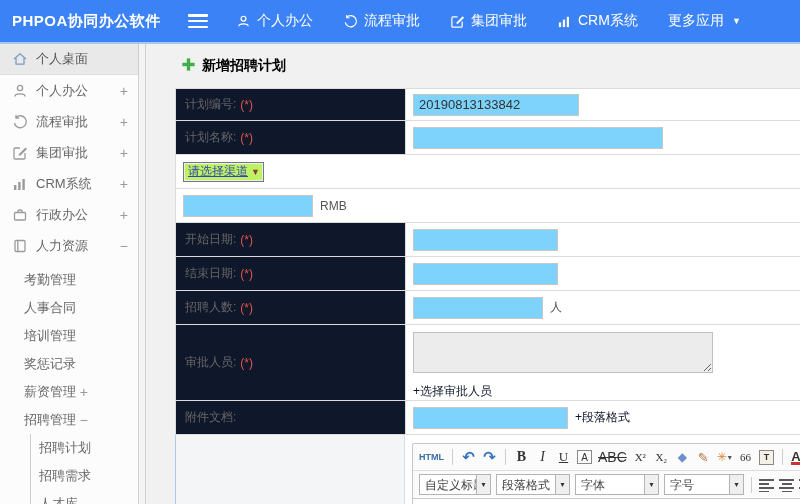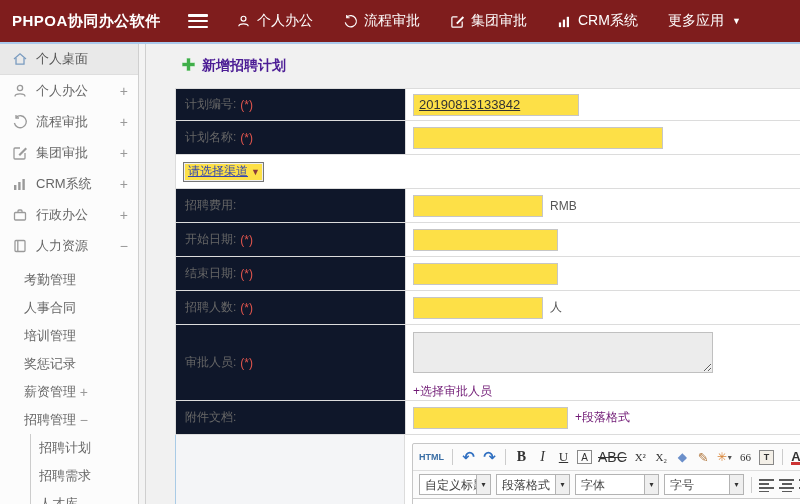--- a/index.html
+++ b/index.html
@@ -1,20 +1,20 @@
 <!DOCTYPE html>
 <html><head>
 <meta charset="utf-8">
 <style>
   * { margin:0; padding:0; box-sizing:border-box; }
   html,body { width:800px; height:504px; overflow:hidden;
     font-family:"Liberation Sans","DejaVu Sans",sans-serif; background:#f1f1f1; }
 
   
-  .topbar { height:44px; background:#7f1d1d; border-bottom:2px solid #a9c9ec;
+  .topbar { height:44px; background:#3b82f6; border-bottom:2px solid #a9c9ec;
     display:flex; align-items:center; color:#fff; }
   .logo { font-size:15px; font-weight:bold; padding-left:12px; width:188px; letter-spacing:.5px; }
   .burger { width:20px; height:14px; display:flex; flex-direction:column; justify-content:space-between; margin-right:28px; cursor:pointer; }
   .burger i { display:block; height:2.5px; background:#fff; border-radius:1px; }
   .nav { display:flex; align-items:center; gap:30px; font-size:14px; }
   .nav-item { display:flex; align-items:center; gap:6px; cursor:pointer; }
   .nav-item svg { display:block; }
   .nav-caret { font-size:9px; margin-left:2px; }
 
   
@@ -30,43 +30,43 @@
   .side-item.active .sicon { color:#7a9cc0; }
   .side-item .slabel { flex:1; white-space:nowrap; }
   .expander { color:#999; font-size:14px; width:12px; text-align:right; }
   .sub-list { margin-top:5px; }
   .sub-item { height:28px; display:flex; align-items:center; padding:0 10px 0 24px; cursor:pointer; }
   .subsub-list { margin-left:30px; border-left:1px solid #ccc; }
   .subsub-item { height:28px; display:flex; align-items:center; padding-left:8px; cursor:pointer; }
 
   
   .page-title { display:flex; align-items:center; gap:7px; margin:13px 0 13px 36px; }
-  .page-title .ttl { font-size:14px; font-weight:bold; color:#4c1d95; }
+  .page-title .ttl { font-size:14px; font-weight:bold; color:#000000; }
 
   .form-table { margin-left:29px; border-top:1px solid #dcdcdc; border-left:1px solid #dcdcdc; font-size:12px; color:#666; }
   .frow { display:flex; border-bottom:1px solid #dcdcdc; }
   .cell-label { width:230px; background:#0f172a; border-right:1px solid #dcdcdc;
     display:flex; align-items:center; padding-left:9px; flex-shrink:0; }
   .cell-input { flex:1; background:#fff; display:flex; align-items:center; padding-left:7px; gap:7px; }
   .req { color:#e0554d; margin-left:4px; }
   .h32{height:32px;} .h34{height:34px;} .h76{height:76px;}
   .row-editor { min-height:70px; height:70px; border-bottom:none; }
   .row-editor .cell-label { background:#f4f5f7; border-left:1px solid #a9cbe6; margin-left:-1px; }
   .row-editor .cell-input { align-items:flex-start; padding-top:8px; }
 
-  input.txt { height:22px; border:1px solid #c6c6c6; background:#fde047; font-size:13px; color:#333; padding:0 5px;text-decoration:underline; }
+  input.txt { height:22px; border:1px solid #c6c6c6; background:#7dd3fc; font-size:13px; color:#333; padding:0 5px; }
   .w166{width:166px;} .w250{width:250px;} .w130{width:130px;} .w145{width:145px;} .w155{width:155px;}
   .unit { color:#555; font-size:12px; }
   .sel-box { display:inline-flex; align-items:center; border:1px solid #777; box-shadow:inset 0 0 0 1px #eee;
-    height:20px; padding:0 3px 0 4px; background:#fde047; cursor:pointer; }
+    height:20px; padding:0 3px 0 4px; background:#bef264; cursor:pointer; }
   .sel-box .sel-text { color:#3346b0; font-size:12px; text-decoration:underline; }
   .sel-box .sel-caret { color:#8b3a3a; font-size:9px; margin-left:3px; }
   .ta-col { display:flex; flex-direction:column; align-items:flex-start; padding-top:7px; }
   textarea.approver { width:300px; height:62px; background:#ececec; border:1px solid #c0c0c0; resize:both; }
-  a.flink { color:#701a75; font-size:12px; text-decoration:none; cursor:pointer; }
+  a.flink { color:#0f172a; font-size:12px; text-decoration:none; cursor:pointer; }
   .link-under { margin-top:3px; }
 
   
   .ueditor { width:560px; border:1px solid #c6c6c6; border-radius:2px; background:#fbfbfb; }
   .tb-row { display:flex; align-items:center; gap:6px; padding:4px 6px; height:27px; border-bottom:1px solid #ddd; }
   .tb-row2 { display:flex; align-items:center; gap:5px; padding:4px 6px; height:28px; border-bottom:1px solid #ccc; }
   .tb-sep { width:1px; height:16px; background:#ccc; margin:0 2px; flex-shrink:0; }
   .tbtn { display:inline-flex; align-items:center; justify-content:center; min-width:15px; height:18px;
     font-size:12px; color:#333; cursor:pointer; flex-shrink:0; }
   .tb-html { font-size:9px; font-weight:bold; color:#3a6ea5; letter-spacing:0; }
@@ -282,23 +282,20 @@
       <div class="frow h34">
         <div class="cell-input">
           <span class="sel-box">
             <span class="sel-text">请选择渠道</span>
             <span class="sel-caret">▼</span>
           </span>
         </div>
       </div>
 
       <div class="frow h34">
-        <div class="cell-label">
-          <span>招聘费用:</span>
-        </div>
         <div class="cell-input">
           <input class="txt w130" type="text" style="">
           <span class="unit">RMB</span>
         </div>
       </div>
 
       <div class="frow h34">
         <div class="cell-label">
           <span>开始日期:</span>
           <span class="req">(*)</span>

